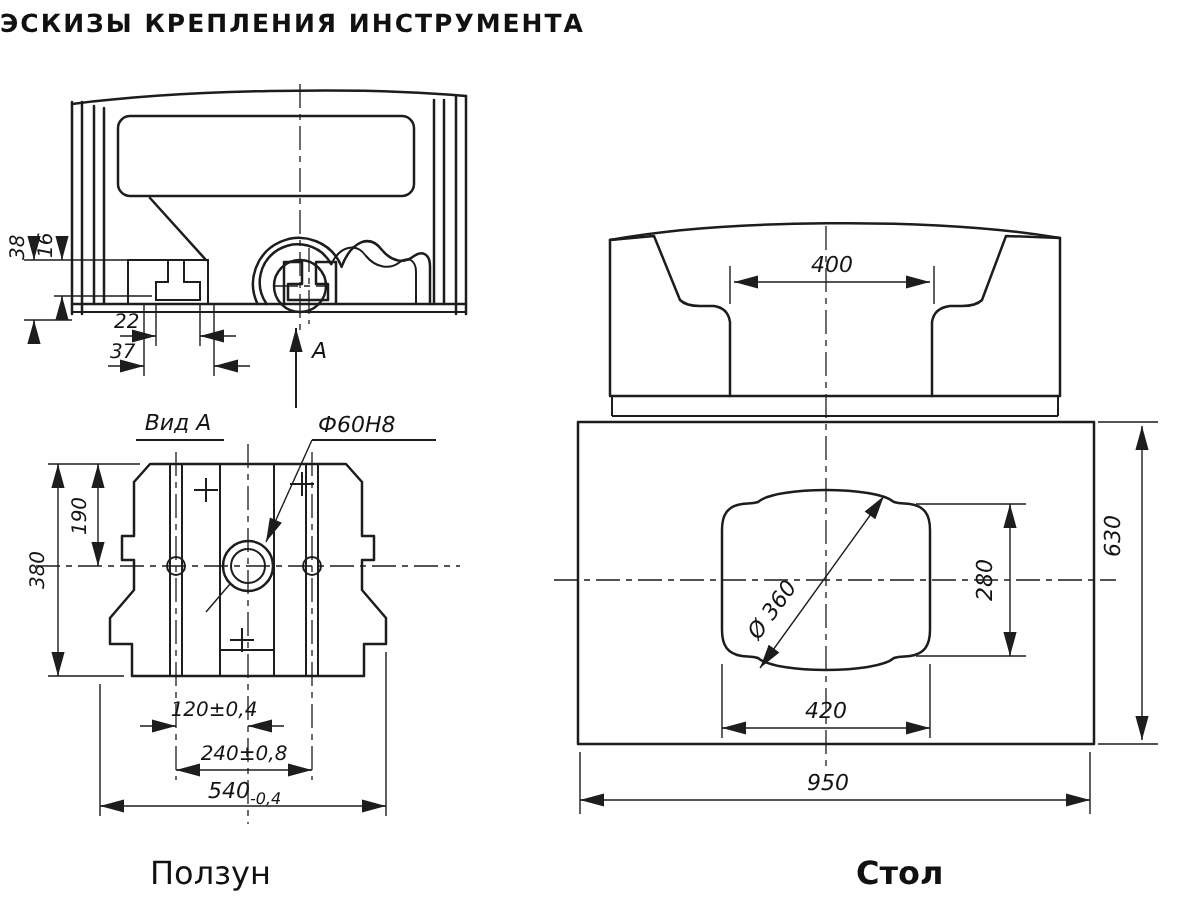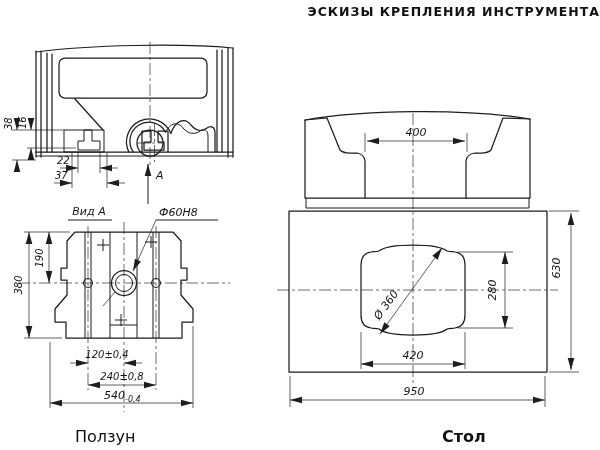--- a/index.html
+++ b/index.html
@@ -1,22 +1,22 @@
 <!DOCTYPE html>
 <html><head>
 <meta charset="utf-8">
 <style>
   html,body{margin:0;padding:0;background:#e8e8e8;}
   #stage{position:relative;width:600px;height:450px;background:#ffffff;overflow:hidden;
          font-family:"DejaVu Sans",sans-serif;}
-  #title{position:absolute;left:0;top:4px;width:100%;text-align:right;
+  #title{position:absolute;left:0;top:4px;width:100%;text-align:left;
          font-weight:bold;font-size:12.5px;letter-spacing:1px;color:#111;}
   .caption{position:absolute;top:427px;font-size:16px;color:#111;}
   #cap-slider{left:75px;}
-  #cap-table{left:442px;font-weight:bold;}
+  #cap-table{left:428px;font-weight:bold;}
   svg{position:absolute;left:0;top:0;}
   .o{stroke:#1d1d1d;stroke-width:1.25;fill:none;stroke-linecap:round;stroke-linejoin:round;}
   .t{stroke:#1d1d1d;stroke-width:1;fill:none;}
   .d{stroke:#1d1d1d;stroke-width:.7;fill:none;}
   .cl{stroke:#1d1d1d;stroke-width:.65;fill:none;stroke-dasharray:12 3 3 3;}
   text{fill:#141414;font-family:"DejaVu Sans",sans-serif;font-style:italic;font-size:11px;}
   .sm{font-size:10px;}
   .sub{font-size:8px;}
 </style>
 </head>

